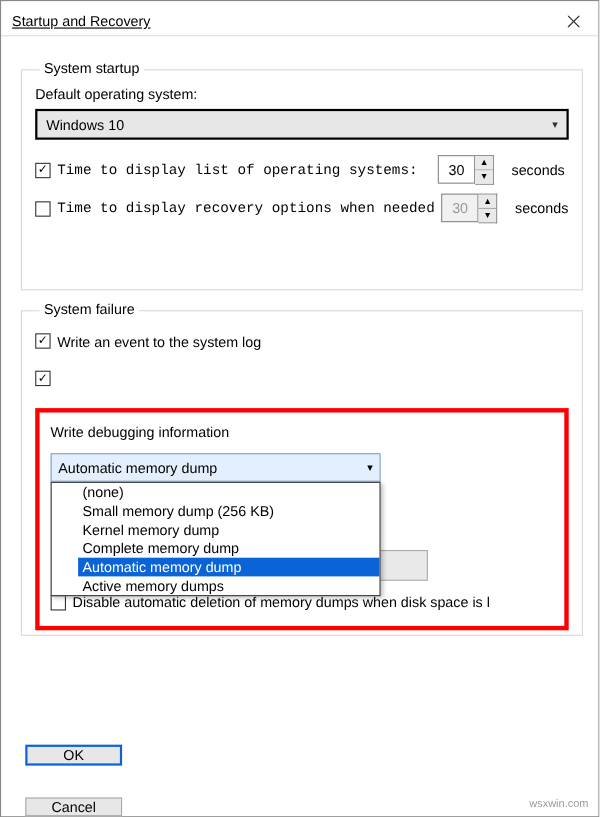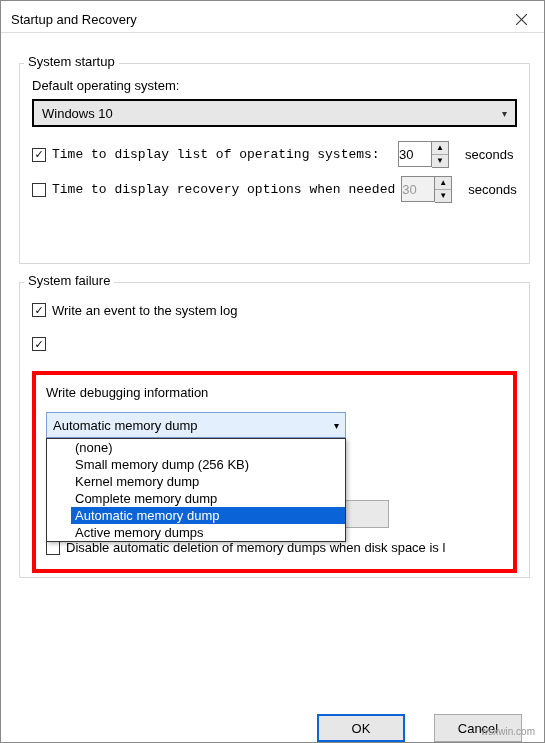--- a/index.html
+++ b/index.html
@@ -1,48 +1,48 @@
 <!DOCTYPE html>
 <html><head>
   <meta charset="utf-8">
   <style>
     * { box-sizing: border-box; font-family: "Segoe UI", Tahoma, sans-serif; font-size: 13px; }
     body { margin: 0; background: #fff; width: 545px; height: 743px; overflow: hidden; }
     .window { width: 545px; height: 743px; border: 1px solid #888; background: #fff; display: flex; flex-direction: column; }
-    .titlebar { height: 32px; display: flex; align-items: center; justify-content: space-between; padding: 6px 0 0 10px; border-bottom: 1px solid #ddd; }
+    .titlebar { height: 32px; display: flex; align-items: center; justify-content: space-between; padding: 6px 0 0 10px; border-bottom: 1px solid #ddd; text-decoration: underline; }
     .titlebar .title { font-size: 13px; }
     .titlebar .close { width: 46px; height: 32px; display: flex; align-items: center; justify-content: center; cursor: default; }
     .titlebar .close svg { width: 11px; height: 11px; }
     .content { flex: 1; padding: 12px 14px 10px 18px; position: relative; }
     .group { border: 1px solid #d8d8d8; padding: 14px 12px 12px 12px; margin-top: 18px; position: relative; }
-    .group-label { position: absolute; top: -10px; left: 4px; background: #fff; padding: 0 4px; font-size: 13px; }
+    .group-label { position: absolute; top: -10px; left: 16px; background: #fff; padding: 0 4px; font-size: 13px; }
     .label { display: block; margin-bottom: 6px; }
     .select { width: 100%; height: 28px; border: 2px solid #000000; background: #e7e7e7; padding: 0 8px; display: flex; align-items: center; justify-content: space-between; margin-bottom: 14px; }
     .select .arrow { font-size: 10px; color: #333; }
     .row { display: flex; align-items: center; gap: 6px; margin-bottom: 8px; min-height: 26px; }
     .chk { width: 14px; height: 14px; border: 1px solid #333; display: inline-flex; align-items: center; justify-content: center; flex: 0 0 14px; }
     .chk.checked::after { content: "✓"; font-size: 11px; line-height: 1; color: #000; }
     .chk-label { flex: 0 0 auto; font-family: Liberation Mono, monospace; }
     .spin { display: flex; margin-left: auto; }
-    .spin input { width: 34px; height: 26px; border: 1px solid #888; font-size: 13px; padding: 0; }
+    .spin input { width: 34px; height: 26px; border: 1px solid #888; text-align: center; font-size: 13px; padding: 0; }
     .spin.disabled input { color: #999; background: #f1f1f1; }
     .spin-btns { display: flex; flex-direction: column; border: 1px solid #888; border-left: none; }
     .spin-btns span { width: 16px; height: 12.5px; font-size: 8px; text-align: center; line-height: 12px; background: #e9e9e9; border-bottom: 1px solid #aaa; }
     .spin-btns span:last-child { border-bottom: none; }
     .secs { margin-left: 10px; width: 52px; overflow: hidden; white-space: nowrap; }
     .highlight { border: 4px solid #f00; padding: 10px 10px 14px 10px; margin-top: 14px; }
     .dd-wrap { position: relative; margin-top: 12px; }
     .dd-head { width: 300px; height: 26px; border: 1px solid #7a9fd4; background: #e3effc; display: flex; align-items: center; justify-content: space-between; padding: 0 6px; }
     .dd-head .arrow { font-size: 10px; }
     .dd-list { position: absolute; top: 26px; left: 0; width: 300px; border: 1px solid #333; background: #fff; z-index: 10; box-shadow: 2px 2px 4px rgba(0,0,0,0.25); }
     .dd-item { padding: 1px 4px; font-size: 13px; cursor: default; margin-left: 24px; }
     .dd-item.selected { background: #0a64d8; color: #fff; }
     .hidden-btn { position: absolute; top: 88px; left: 298px; width: 45px; height: 28px; border: 1px solid #aaa; background: #e9e9e9; }
     .deletion-row { display: flex; align-items: center; gap: 6px; margin-top: 102px; }
-    .buttons { height: 56px; display: flex; justify-content: flex-end; align-items: flex-end; gap: 29px; padding: 0 22px; }
+    .buttons { height: 56px; display: flex; justify-content: flex-end; align-items: flex-start; gap: 29px; padding: 0 22px; flex-direction: column; }
     .btn { width: 88px; height: 28px; border: 1px solid #aaa; background: #e7e7e7; display: flex; align-items: center; justify-content: center; }
     .btn.default { border: 2px solid #0a64d8; }
     .wm { position: absolute; right: 10px; bottom: 6px; font-size: 10px; color: #999; }
   </style>
 </head>
 <body>
 
 <div class="window">
   <div class="titlebar">
     <span class="title">Startup and Recovery</span>

